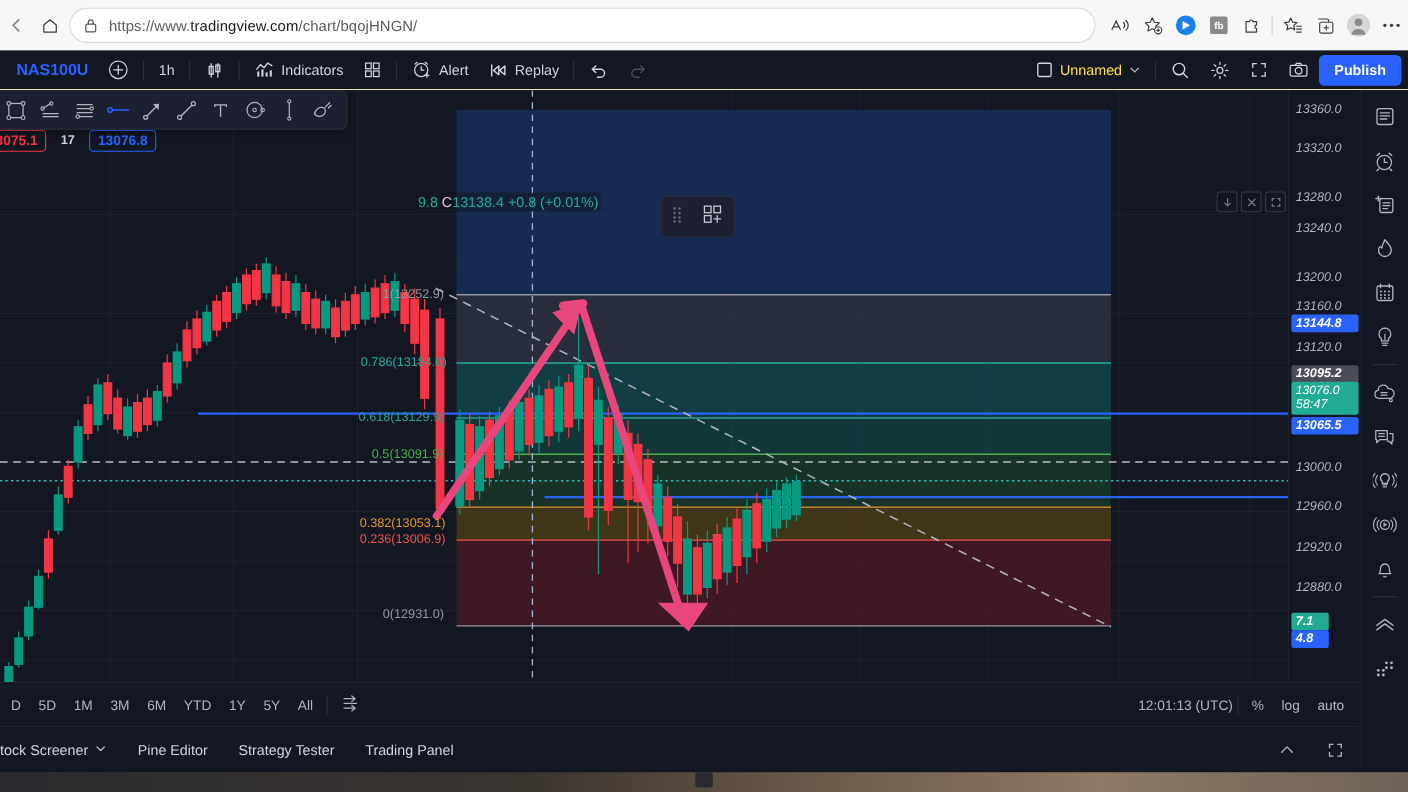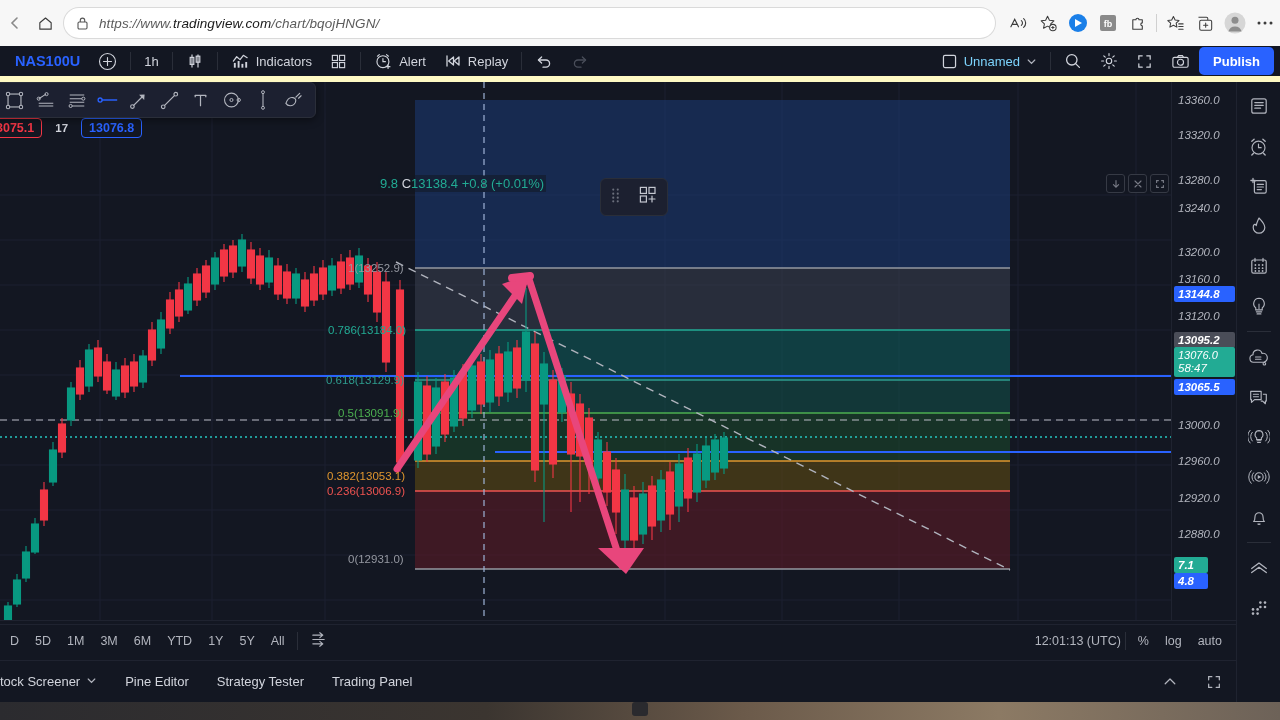--- a/index.html
+++ b/index.html
@@ -26,51 +26,50 @@
   }
   #urlbar {
     flex: 1; height: 30px; background: #ffffff; border-radius: 16px;
     display: flex; align-items: center; margin: 0 8px 0 4px;
     padding: 0 12px; box-shadow: 0 0 0 1px #dadada;
   }
   #urlbar .lock { margin-right: 10px; color: #555; display: flex; }
   #url-text {
     font-size: 13.5px; color: #5b5b5b; white-space: nowrap;
     letter-spacing: 0.1px;
-    font-style: italic;
   }
   #url-text b { color: #1a1a1a; font-weight: 400; }
   .tb-icon {
     width: 30px; height: 30px; display: flex; align-items: center;
     justify-content: center; color: #3c3c3c; flex: none;
   }
   .tb-sep { width: 1px; height: 18px; background: #d0d0d0; margin: 0 3px; flex: none;}
 
   
   #tv-toolbar {
     position: absolute; left: 0; top: 46px; width: 1280px; height: 36px;
-    background: #131722; border-bottom: 6px solid #fef9c3;
+    background: #131722; border-bottom: 1px solid #fef9c3;
     display: flex; align-items: center; color: #d1d4dc;
     font-size: 13px;
   }
   .tvt-item {
     display: flex; align-items: center; gap: 6px;
     padding: 0 9px; height: 28px; border-radius: 4px; cursor: pointer;
     white-space: nowrap;
   }
   .tvt-sep { width: 1px; height: 18px; background: #2a2e39; margin: 0 4px; flex: none; }
   #sym-name { color: #2962ff; font-weight: bold; font-size: 14.5px; }
   .tvt-spacer { flex: 1; }
   #publish-btn {
     background: #2962ff; color: #fff; font-weight: bold; font-size: 13px;
     border-radius: 5px; padding: 0 14px; height: 28px;
     display: flex; align-items: center; margin-right: 6px; cursor: pointer;
   }
   .tvt-icon { display: flex; align-items: center; justify-content: center; }
-  #layout-name { color: #7dd3fc; font-size: 13px; }
+  #layout-name { color: #fde047; font-size: 13px; }
 
   
   #chart-region {
     position: absolute; left: 0; top: 82px; width: 1236px; height: 538px;
     background: #131722; overflow: hidden;
   }
   #price-pane { position: absolute; left: 0; top: 0; width: 1171px; height: 448px; text-align: center; }
   #grid-svg, #chart-svg { position: absolute; left: 0; top: 0; }
 
   

